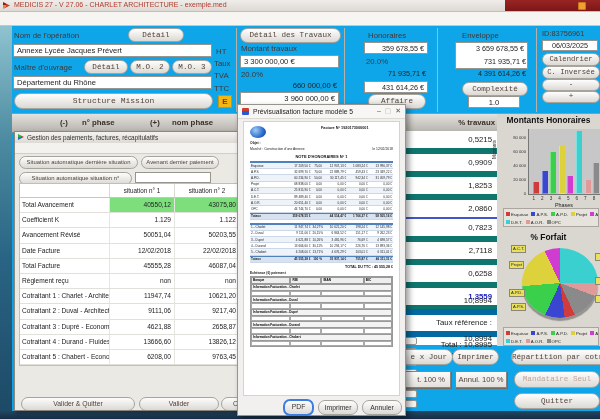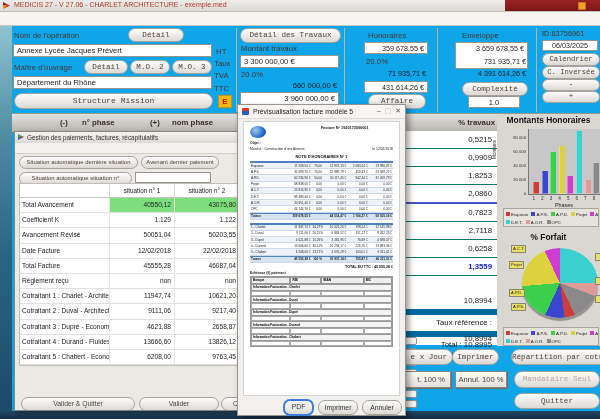--- a/index.html
+++ b/index.html
@@ -26,21 +26,21 @@
     padding:0 3px;white-space:nowrap;overflow:hidden;box-sizing:border-box;}
   .rtext{position:absolute;font-size:7.6px;color:#222;text-align:right;white-space:nowrap;}
   .sepv{position:absolute;width:1px;background:#b5b2ac;}
   .ebox{position:absolute;background:#f2b713;color:#c01818;font-weight:bold;font-size:8px;text-align:center;border:1px solid #c89410;}
   
   #phase-header{left:12px;top:113px;width:488px;height:18px;background:linear-gradient(#e4e2de,#b6b3ad);
     border-top:1px solid #9a978f;border-bottom:1px solid #8f8c85;}
   #phase-header span{position:absolute;top:4px;font-size:7.8px;font-weight:bold;color:#3a2e28;}
   
   #pct-panel{left:406px;top:131px;width:91px;height:214px;background:#fff;border-right:1px solid #c8c5bf;}
-  .pctrow{height:17px;border-bottom:1px solid #0f766e;line-height:17px;text-align:right;padding-right:5px;font-size:7.8px;color:#222;}
+  .pctrow{height:17px;border-bottom:6px solid #0f766e;line-height:17px;text-align:right;padding-right:5px;font-size:7.8px;color:#222;}
   .pctrow.sepblue{border-bottom:2px solid #4355c8;}
   .pctrow.blue .pv{color:#1c22c4;font-weight:bold;}
   #pct-totals{left:406px;top:293px;width:91px;}
   .trow{height:16px;line-height:16px;text-align:right;padding-right:5px;font-size:7.8px;color:#222;border-bottom:6px solid #0369a1;}
   
   #charts-panel{left:497px;top:113px;width:103px;height:232px;background:#dad7d1;border-top:1px solid #9a978f;}
   .ctitle{position:absolute;width:103px;text-align:center;font-size:8.4px;font-weight:bold;color:#111;white-space:nowrap;}
   #bar-plot{left:528px;top:129px;width:72px;height:65px;background:#c7c7c7;border-left:1px solid #777;border-bottom:1px solid #777;}
   .bar{position:absolute;bottom:0;width:6px;box-shadow:1px -1px 0 rgba(255,255,255,.35) inset;}
   #bar-yticks{left:500px;top:129px;width:27px;height:65px;}

